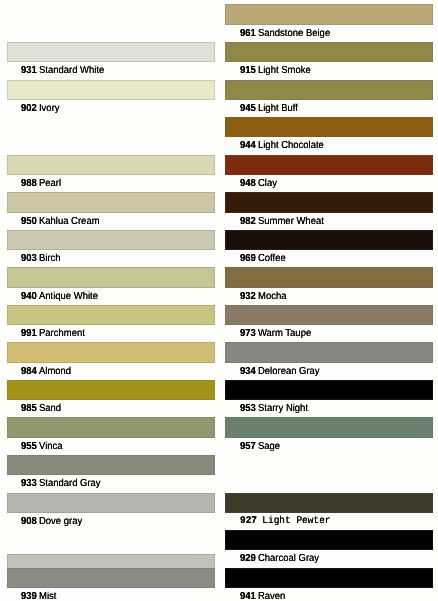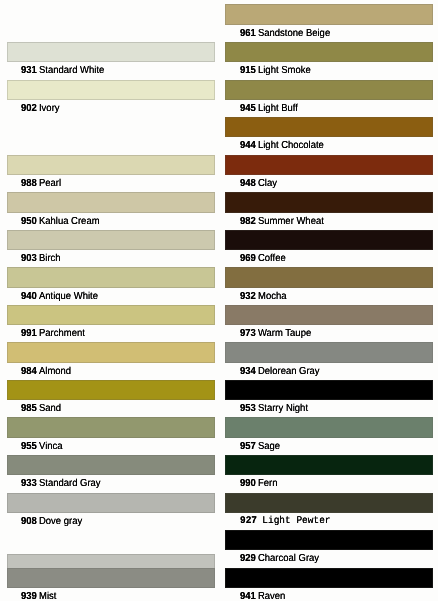--- a/index.html
+++ b/index.html
@@ -165,24 +165,20 @@
         <div class="label" style="top: 23.65px; left: 14.4px;"><span class="code">934</span> <span class="name">Delorean Gray</span></div>
       </div>
       <div class="swatch-row" style="top: 379.9px; height: 20.4px; width: 207.5px;">
         <div class="swatch" style="background: rgb(0, 0, 0); height: 20.4px; width: 207.5px;"></div>
         <div class="label" style="top: 23.1px; left: 14.4px;"><span class="code">953</span> <span class="name">Starry Night</span></div>
       </div>
       <div class="swatch-row" style="top: 417.45px; height: 20.4px; width: 207.5px;">
         <div class="swatch" style="background: rgb(107, 128, 108); height: 20.4px; width: 207.5px;"></div>
         <div class="label" style="top: 23.55px; left: 14.4px;"><span class="code">957</span> <span class="name">Sage</span></div>
       </div>
-      <div class="swatch-row" style="top: 455px; height: 20.4px; width: 207.5px;">
-        <div class="swatch" style="background: rgb(7, 37, 15); height: 20.4px; width: 207.5px;"></div>
-        <div class="label" style="top: 23px; left: 14.4px;"><span class="code">990</span> <span class="name">Fern</span></div>
-      </div>
       <div class="swatch-row" style="top: 492.55px; height: 20.4px; width: 207.5px; font-family: Liberation Mono, monospace;">
         <div class="swatch" style="background: rgb(59, 59, 43); height: 20.4px; width: 207.5px;"></div>
         <div class="label" style="top: 23.45px; left: 14.4px;"><span class="code">927</span> <span class="name">Light Pewter</span></div>
       </div>
       <div class="swatch-row" style="top: 530.1px; height: 20.4px; width: 186px;">
         <div class="swatch" style="background: rgb(0, 0, 0); height: 20.4px; width: 207.5px;"></div>
         <div class="label" style="top: 22.9px; left: 14.4px;"><span class="code">929</span> <span class="name">Charcoal Gray</span></div>
       </div>
       <div class="swatch-row" style="top: 567.65px; height: 20.4px; width: 207.5px;">
         <div class="swatch" style="background: rgb(0, 0, 0); height: 20.4px; width: 207.5px;"></div>

